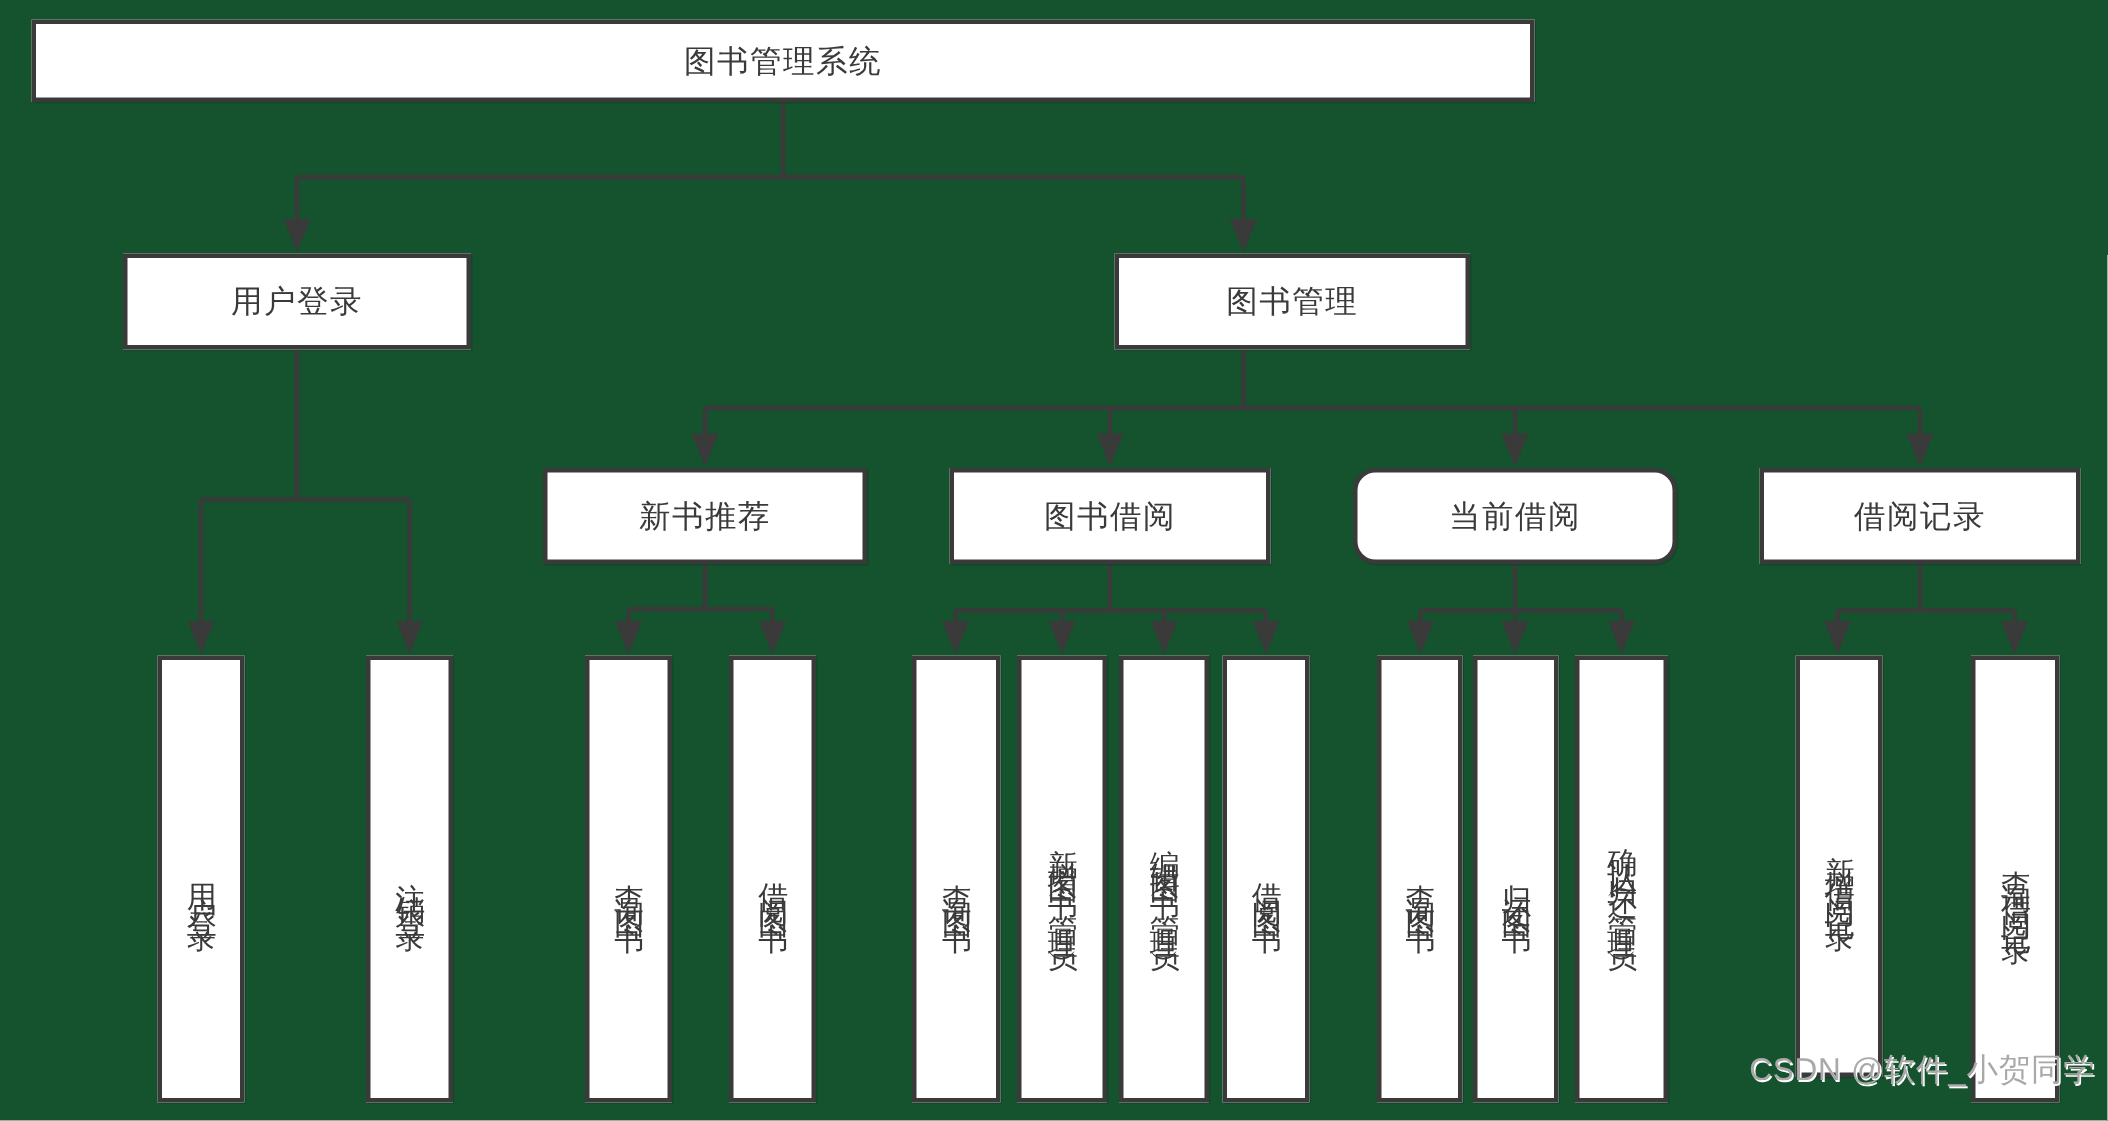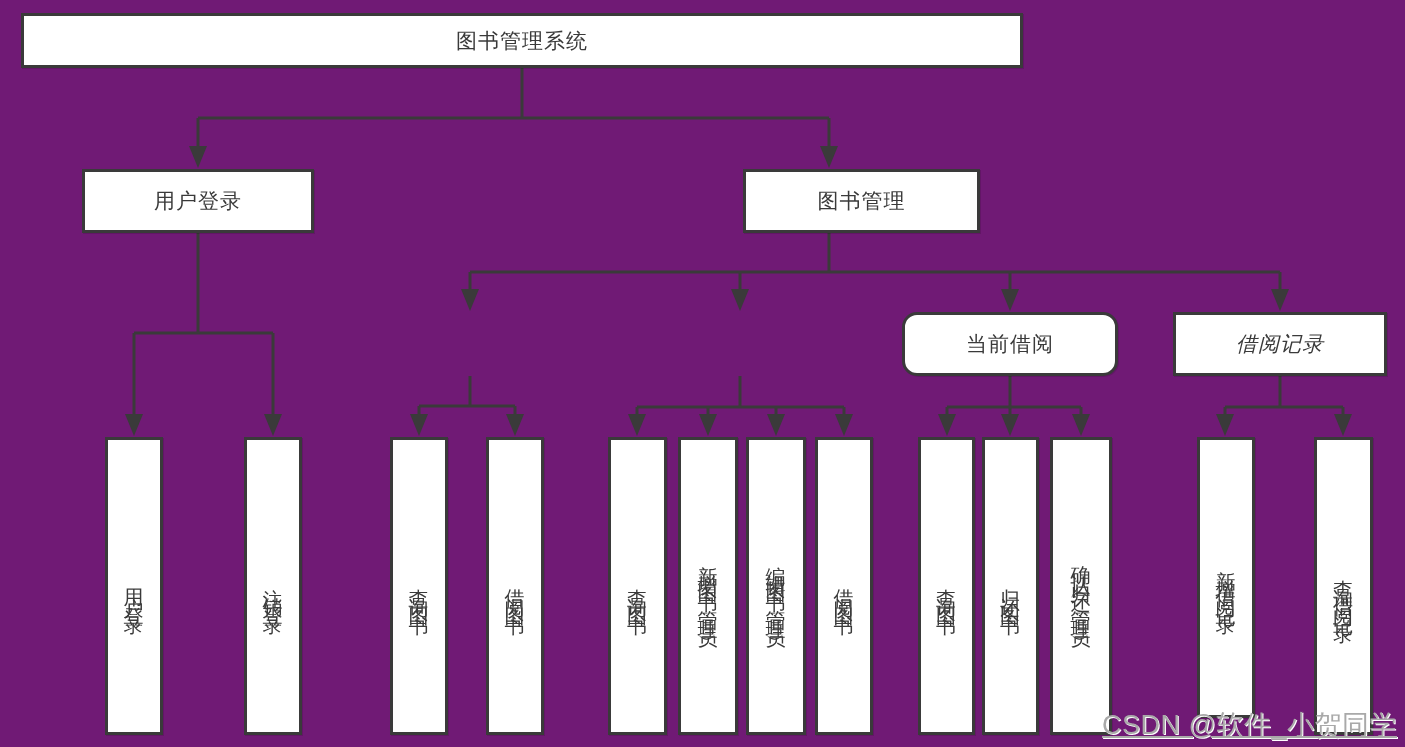--- a/index.html
+++ b/index.html
@@ -5,21 +5,21 @@
   html, body {
     margin: 0;
     padding: 0;
     background: #ffffff;
     font-family: "Liberation Sans", sans-serif;
   }
   #canvas {
     position: relative;
     width: 1405px;
     height: 747px;
-    background: #701a75;
+    background: #14532d;
     overflow: hidden;
   }
   #wires {
     position: absolute;
     left: 0; top: 0;
     width: 1405px;
     height: 747px;
     pointer-events: none;
   }
   .node {
@@ -46,28 +46,27 @@
     writing-mode: vertical-rl;
     text-orientation: mixed;
     line-height: 1;
     letter-spacing: 9px;
     margin-bottom: -9px;
     white-space: nowrap;
   }
   #watermark {
     position: absolute;
     right: 8px;
-    bottom: 4px;
-    font-size: 27px;
+    bottom: 20px;
+    font-size: 21px;
     color: #a9a9a9;
     letter-spacing: 0.5px;
     text-shadow: 1px 1px 0 #ffffff;
     z-index: 5;
     white-space: nowrap;
-    text-decoration: underline;
   }
 </style>
 </head>
 <body>
 
 <div id="canvas">
 
   <svg id="wires" viewBox="0 0 1405 747" xmlns="http://www.w3.org/2000/svg">
     <g stroke="#3a3a3a" stroke-width="3" fill="none">
 
@@ -106,22 +105,24 @@
       <polygon points="1216,414 1234,414 1225,436"></polygon>
       <polygon points="1334,414 1352,414 1343,436"></polygon>
     </g>
   </svg>
 
   <div class="node hnode" style="left:21px; top:13px; width:1002px; height:55px;">图书管理系统</div>
 
   <div class="node hnode" style="left:82px; top:169px; width:232px;">用户登录</div>
   <div class="node hnode" style="left:711px; top:169px; width:237px;margin-left:32px;">图书管理</div>
 
+  <div class="node hnode" style="left:362px; top:312px; width:216px;">新书推荐</div>
+  <div class="node hnode" style="left:633px; top:312px; width:214px;">图书借阅</div>
   <div class="node hnode" style="left:902px; top:312px; width:216px;border-radius:15px;">当前借阅</div>
-  <div class="node hnode" style="left:1173px; top:312px; width:214px;font-style:italic;">借阅记录</div>
+  <div class="node hnode" style="left:1173px; top:312px; width:214px;">借阅记录</div>
 
   <div class="node vnode" style="left:105px; width:58px;">
     <span class="vtext">用户登录</span>
   </div>
   <div class="node vnode" style="left:244px; width:58px;">
     <span class="vtext">注销登录</span>
   </div>
 
   <div class="node vnode" style="left:390px; width:58px;">
     <span class="vtext">查询图书</span>

